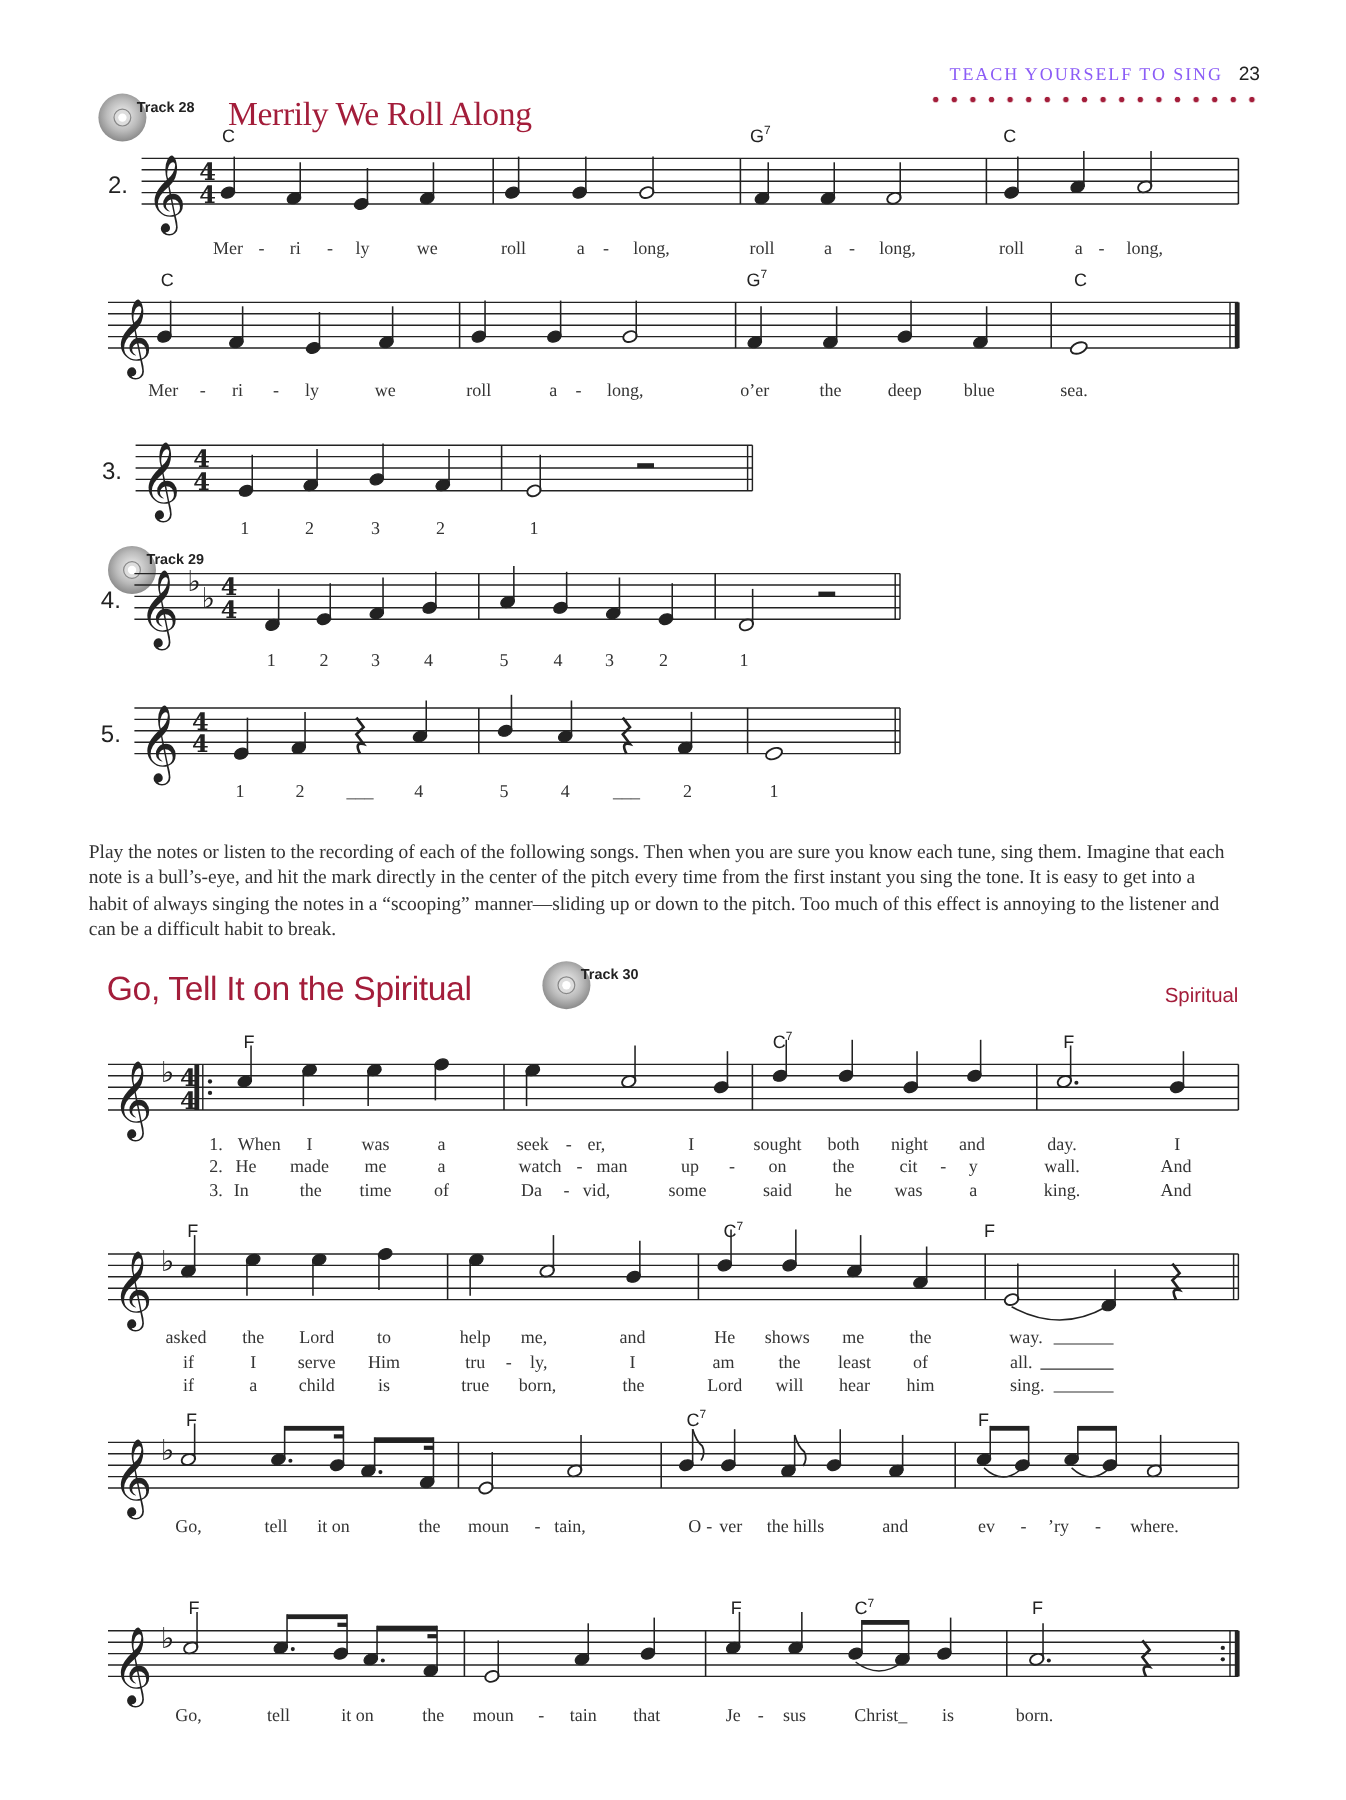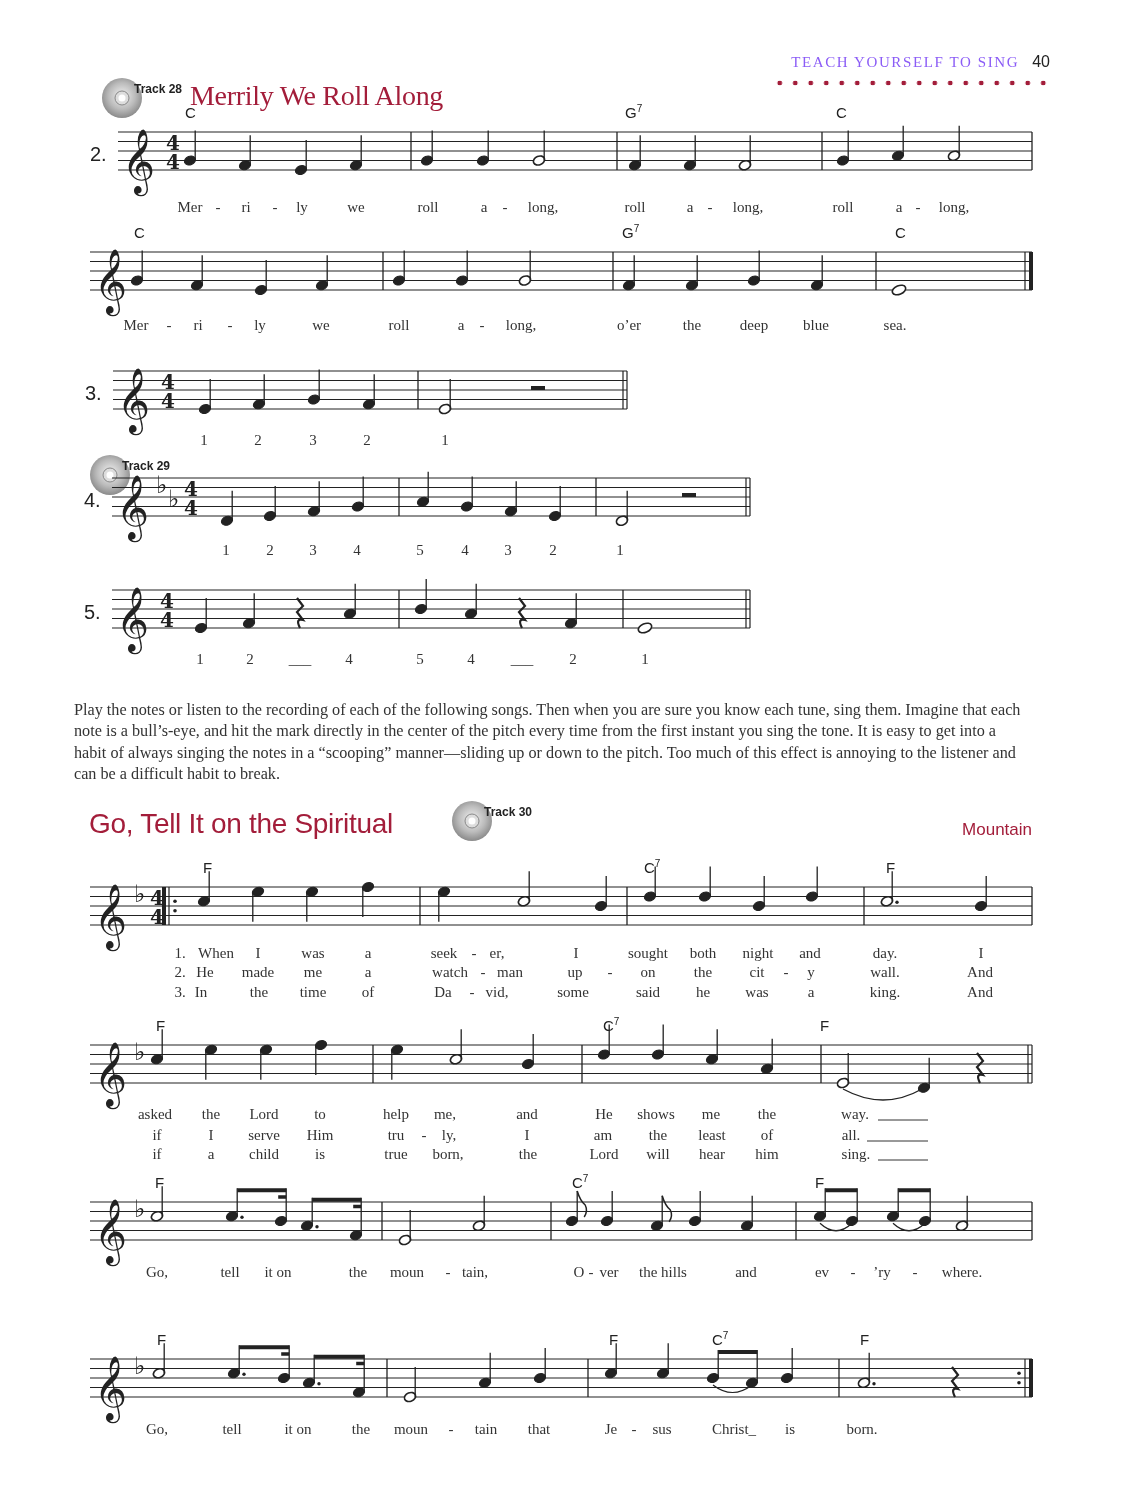--- a/index.html
+++ b/index.html
@@ -16,25 +16,25 @@
   .track .label { font-family:"Liberation Sans", sans-serif; font-weight:bold; font-size:12px; color:#222; margin-left:-10px; margin-top:6px; }
   .credit { position:absolute; right:90px; top:820px; font-family:"Liberation Sans", sans-serif; color:#a31d3a; font-size:17px; }
   .paragraph { position:absolute; left:74px; top:700px; width:950px; font-family:"Liberation Serif", serif; font-size:16.2px; line-height:21.3px; color:#333; }
   svg.music { position:absolute; left:0; top:0; }
 </style>
 </head>
 <body>
 
 <div class="running-head">
   <span class="title">TEACH YOURSELF TO SING</span>
-  <span class="pnum">40</span>
+  <span class="pnum">23</span>
 </div>
 <div class="dots"></div>
 
-<div class="track" style="left:100px; top:76px;">
+<div class="track" style="left:80px; top:76px;">
   <svg class="cd" viewBox="0 0 44 44">
     <defs>
         <radialGradient id="cdg" cx="50%" cy="45%" r="55%">
           <stop offset="0%" stop-color="#f2f2f2"></stop>
           <stop offset="60%" stop-color="#bbb"></stop>
           <stop offset="100%" stop-color="#8a8a8a"></stop>
         </radialGradient>
       </defs>
     <circle cx="22" cy="22" r="20" fill="url(#cdg)"></circle>
       <circle cx="22" cy="22" r="7" fill="#ddd" stroke="#888"></circle>
@@ -57,21 +57,21 @@
 
 <div class="song-title" style="left:89px; top:808px;">Go, Tell It on the Spiritual</div>
 <div class="track" style="left:450px; top:799px;">
   <svg class="cd" viewBox="0 0 44 44">
     <circle cx="22" cy="22" r="20" fill="url(#cdg)"></circle>
       <circle cx="22" cy="22" r="7" fill="#ddd" stroke="#888"></circle>
       <circle cx="22" cy="22" r="3.5" fill="#fff"></circle>
   </svg>
   <span class="label">Track 30</span>
 </div>
-<div class="credit">Mountain</div>
+<div class="credit">Spiritual</div>
 
 <svg class="music" id="music" width="1122" height="1500">
     <g>
       <line x1="118" x2="1032" y1="132" y2="132" stroke="#222" stroke-width="1.2"></line>
       <line x1="118" x2="1032" y1="141.5" y2="141.5" stroke="#222" stroke-width="1.2"></line>
       <line x1="118" x2="1032" y1="151" y2="151" stroke="#222" stroke-width="1.2"></line>
       <line x1="118" x2="1032" y1="160.5" y2="160.5" stroke="#222" stroke-width="1.2"></line>
       <line x1="118" x2="1032" y1="170" y2="170" stroke="#222" stroke-width="1.2"></line>
       <text x="90" y="160.5" font-family="Liberation Sans, sans-serif" font-size="20" fill="#222">2.</text>
       <text x="122" y="180" font-family="DejaVu Sans, sans-serif" font-size="56" fill="#222">𝄞</text>

